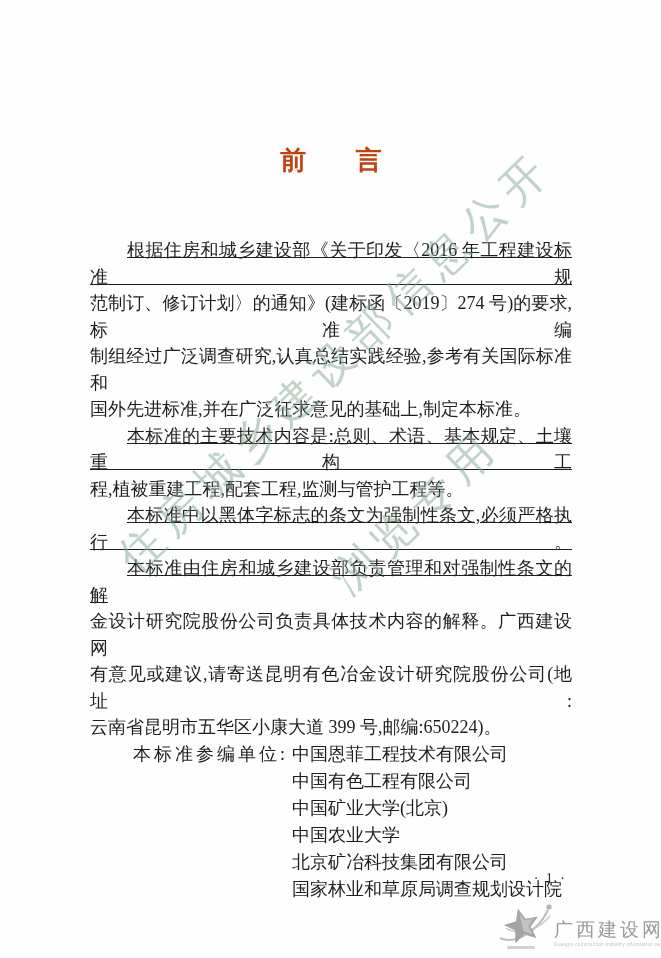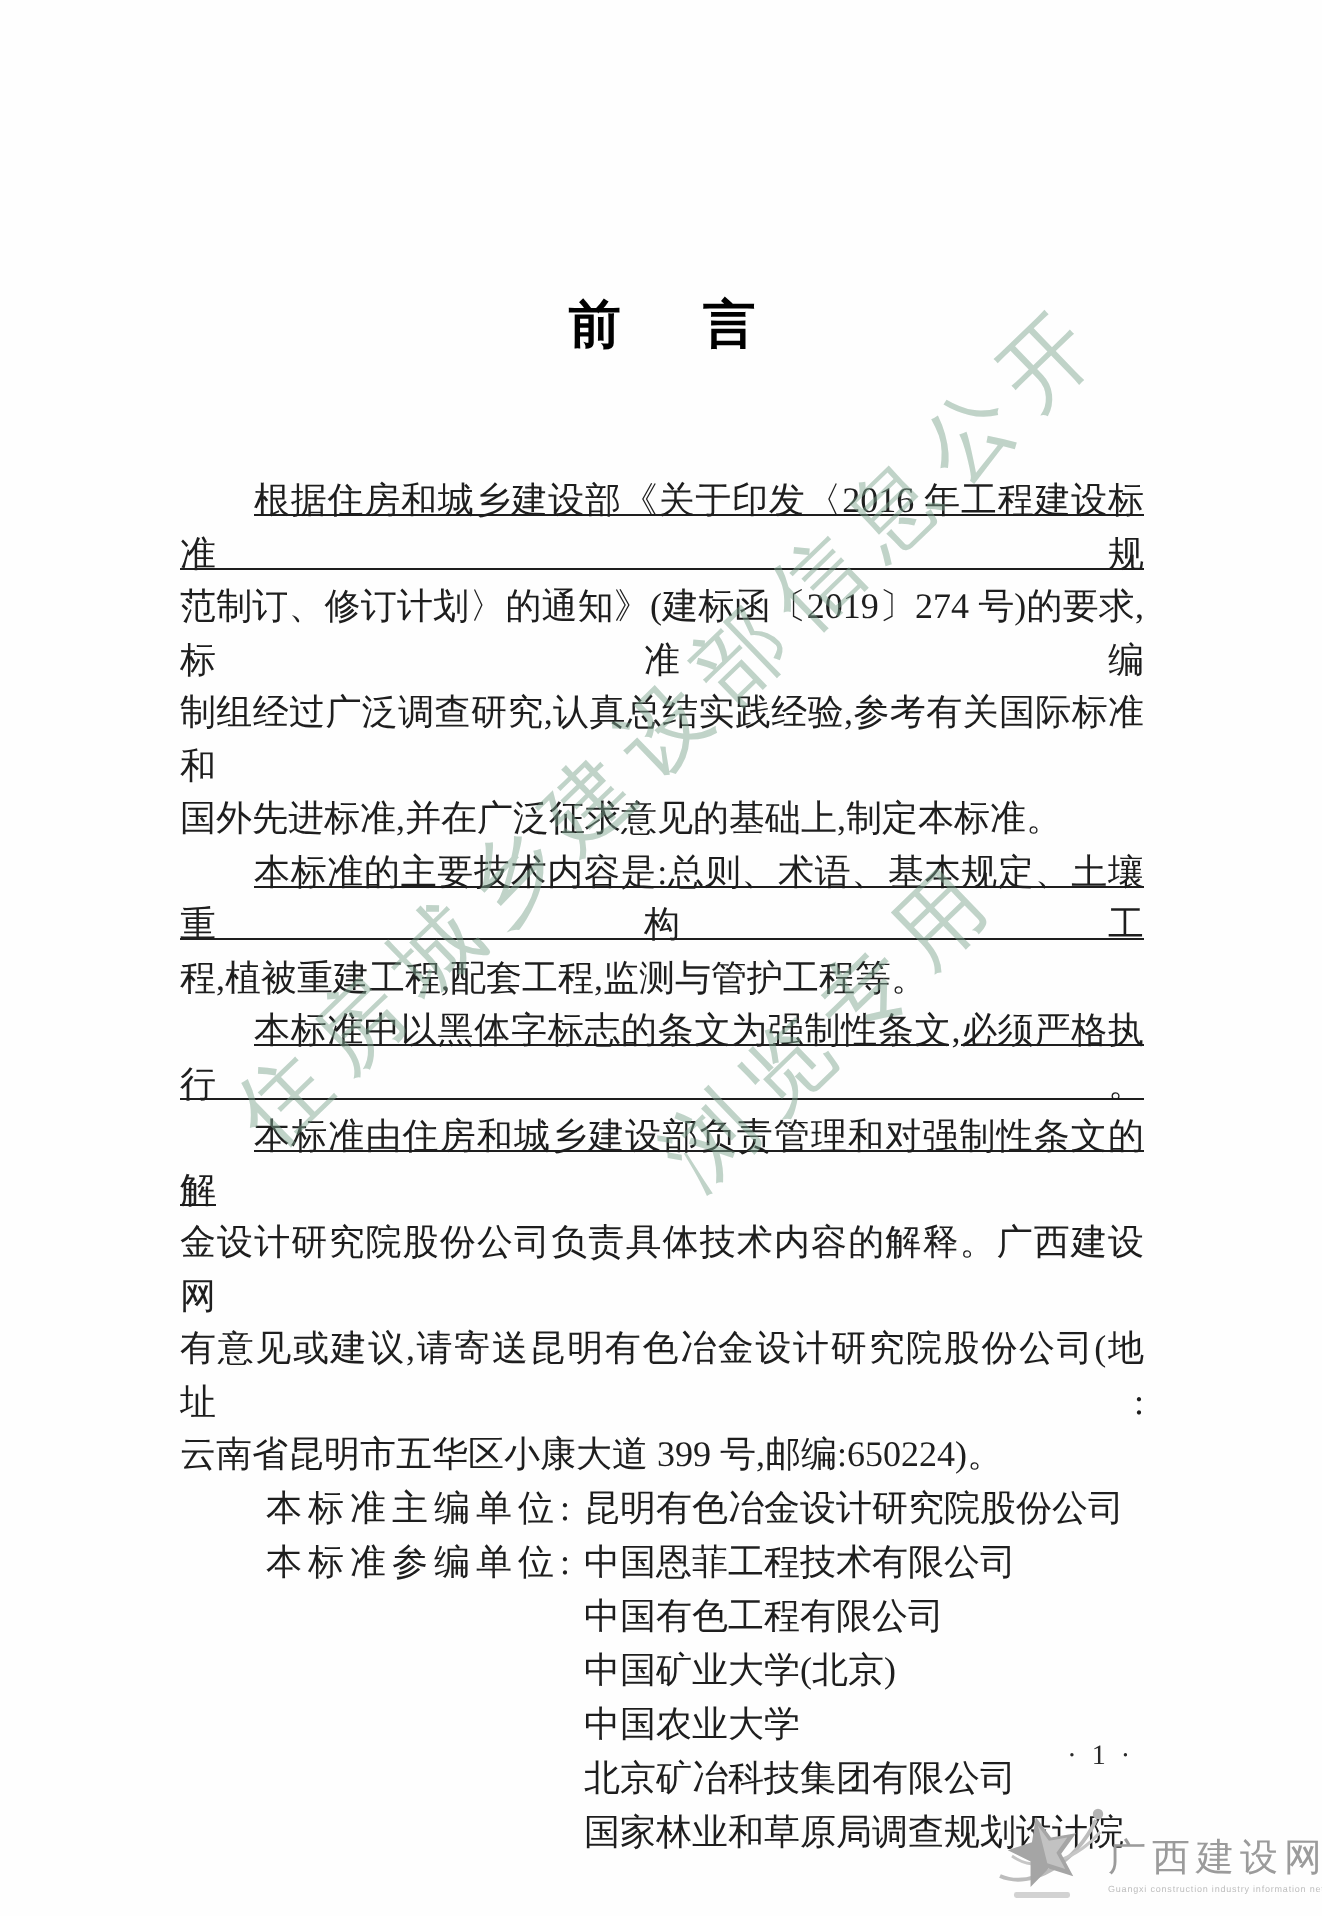--- a/index.html
+++ b/index.html
@@ -21,23 +21,23 @@
   }
   .wm1 { left:126px; top:539px; }
   .wm2 { left:340px; top:560px; }
   
   .content {
     position:absolute; left:0; top:0; width:661px;
     padding:148px 89px 0 90px; z-index:2;
   }
   .title {
     text-align:center;
-    font-family:Liberation Sans, sans-serif;
+    font-family:Liberation Mono, monospace;
     font-weight:700; font-size:26px; line-height:28px;
-    word-spacing:34px; color:#000000;
+    word-spacing:34px; color:#c2410c;
     margin-bottom:61px;
   }
   .bline {
     font-size:18px; line-height:26.5px;
     text-align:justify; text-align-last:justify;
   }
   .bline.indent { text-indent:37px;text-decoration:underline; }
   .bline.short  { text-align-last:left; }
   
   .units { margin-top:0; }
@@ -88,24 +88,20 @@
       <div class="bline short">程,植被重建工程,配套工程,监测与管护工程等。</div>
       <div class="bline indent">本标准中以黑体字标志的条文为强制性条文,必须严格执行。</div>
       <div class="bline indent">本标准由住房和城乡建设部负责管理和对强制性条文的解</div>
       <div class="bline">金设计研究院股份公司负责具体技术内容的解释。广西建设网</div>
       <div class="bline">有意见或建议,请寄送昆明有色冶金设计研究院股份公司(地址:</div>
       <div class="bline short">云南省昆明市五华区小康大道 399 号,邮编:650224)。</div>
     </div>
 
     <div class="units">
       <div class="unit-row labeled">
-        <span class="unit-label">本标准主编单位:</span>
-        <span class="unit-value">昆明有色冶金设计研究院股份公司</span>
-      </div>
-      <div class="unit-row labeled">
         <span class="unit-label">本标准参编单位:</span>
         <span class="unit-value">中国恩菲工程技术有限公司</span>
       </div>
       <div class="unit-row cont">
         <span class="unit-value">中国有色工程有限公司</span>
       </div>
       <div class="unit-row cont">
         <span class="unit-value">中国矿业大学(北京)</span>
       </div>
       <div class="unit-row cont">

